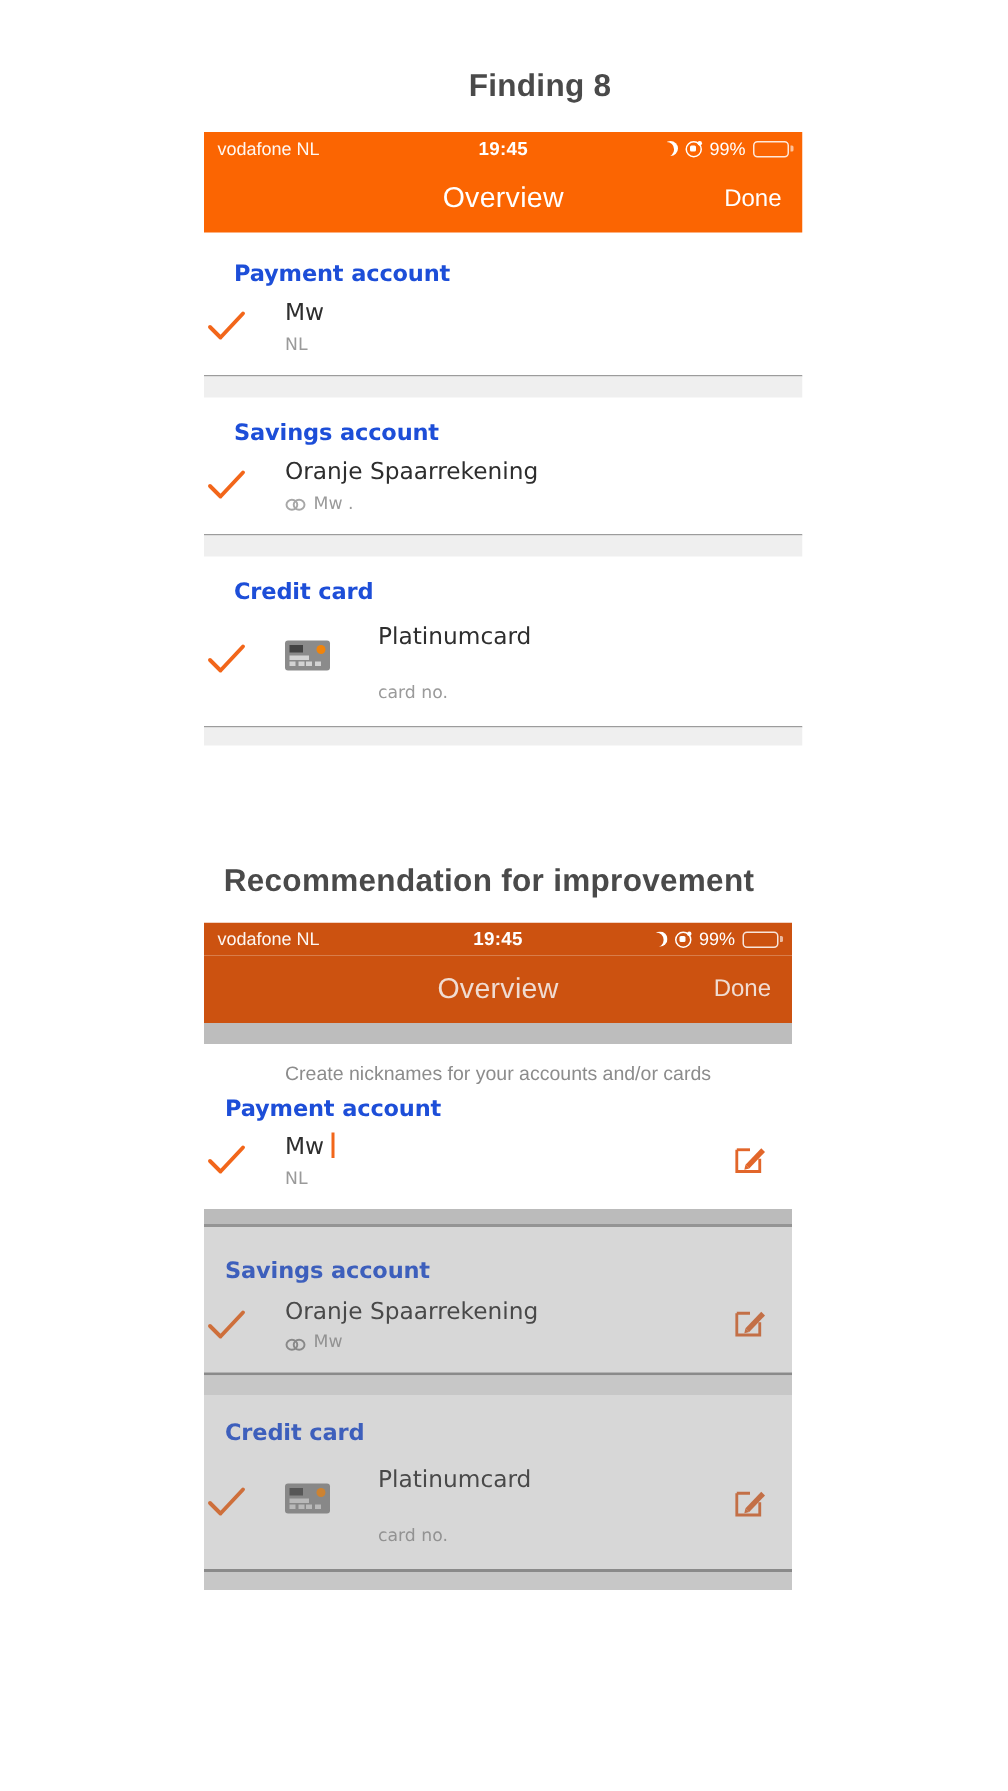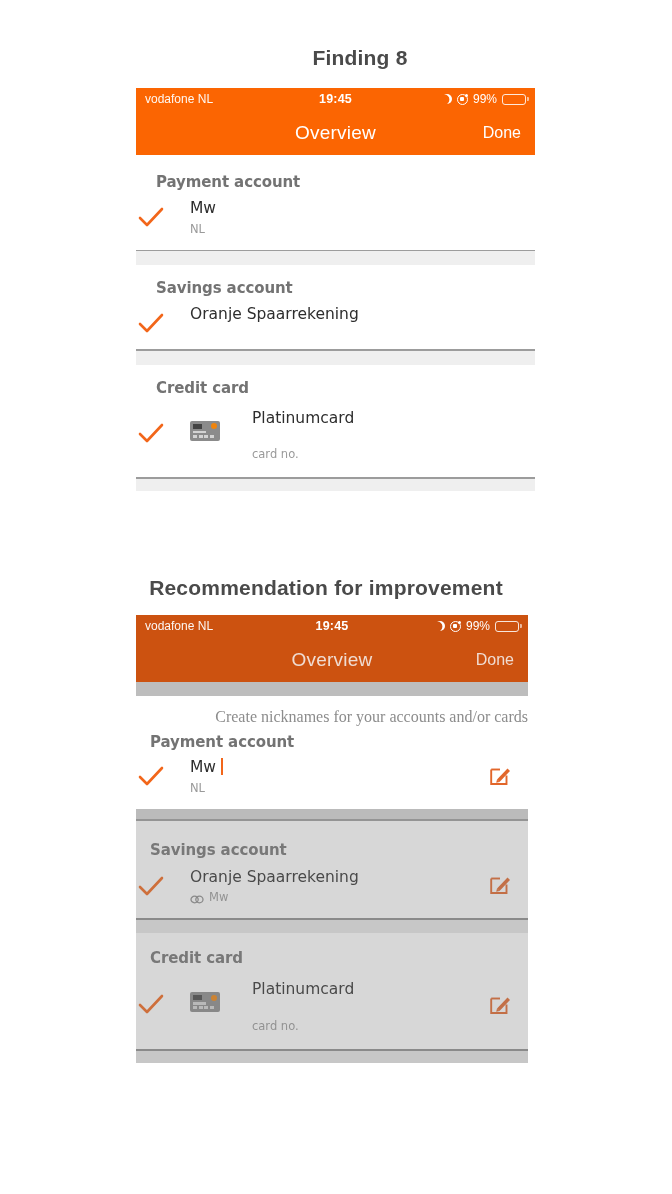--- a/index.html
+++ b/index.html
@@ -99,21 +99,21 @@
     color: #ffffff; font-size: 19px; font-weight: normal;
     font-family: "Liberation Sans", sans-serif; letter-spacing: 0.2px;
   }
   .nav-done {
     position: absolute; right: 14px; top: 50%; transform: translateY(-50%);
     color: #ffffff; font-size: 16px; font-family: "Liberation Sans", sans-serif;
   }
 
   
   .group-title {
-    color: #737373; font-weight: bold; font-size: 15px;
+    color: #1d4ed8; font-weight: bold; font-size: 15px;
     font-family: "DejaVu Sans", sans-serif;
     letter-spacing: -0.1px;
   }
   .row {
     display: flex; align-items: flex-start; position: relative; gap: 24px;
   }
   .check {
     width: 30px; flex: 0 0 30px; display: flex; justify-content: center;
     padding-top: 8px;
   }
@@ -215,20 +215,29 @@
   <div style="padding:14px 0 0 0;">
     <div class="group-title" style="padding-left:20px;">Savings account</div>
     <div class="row" style="padding:8px 16px 14px 0;">
       <div class="check">
         <svg width="26" height="22" viewBox="0 0 26 22">
             <path d="M2 11 L9 18 L24 2" fill="none" stroke="#f2661a" stroke-width="2.6" stroke-linecap="round" stroke-linejoin="round"></path>
           </svg>
       </div>
       <div class="row-main">
         <div class="row-name">Oranje Spaarrekening</div>
+        <div class="row-sub">
+          <span class="chain-icon">
+            <svg width="14" height="9" viewBox="0 0 14 9">
+                <ellipse cx="4.6" cy="4.5" rx="3.6" ry="3.3" fill="none" stroke="#a8a8a8" stroke-width="1.3"></ellipse>
+                <ellipse cx="9.4" cy="4.5" rx="3.6" ry="3.3" fill="none" stroke="#a8a8a8" stroke-width="1.3"></ellipse>
+              </svg>
+          </span>
+          <span>Mw .</span>
+        </div>
       </div>
     </div>
   </div>
   <div class="divider-strong"></div>
   <div class="band" style="height:14px;"></div>
 
   <div style="padding:14px 0 0 0;">
     <div class="group-title" style="padding-left:20px;">Credit card</div>
     <div class="row" style="padding:12px 16px 16px 0;">
       <div class="check" style="padding-top:14px;">
@@ -288,21 +297,21 @@
   </div>
 
   <div class="navbar" style="background:#cc5210;">
     <span class="nav-title" style="color:#f0dcd2;">Overview</span>
     <span class="nav-done" style="color:#f0dcd2;">Done</span>
   </div>
 
   <div style="height:14px;background:#bdbdbd;"></div>
 
   <div style="background:#ffffff;padding:12px 0 0 0;">
-    <div style="text-align:right;color:#8c8c8c;font-size:16px;font-family:Liberation Serif, serif;">Create nicknames for your accounts and/or cards</div>
+    <div style="text-align:center;color:#8c8c8c;font-size:13px;font-family:Liberation Sans, sans-serif;">Create nicknames for your accounts and/or cards</div>
     <div class="group-title" style="padding-left:14px;margin-top:7px;">Payment account</div>
     <div class="row" style="padding:7px 16px 14px 0;align-items:flex-start;">
       <div class="check">
         <svg width="26" height="22" viewBox="0 0 26 22">
             <path d="M2 11 L9 18 L24 2" fill="none" stroke="#f2661a" stroke-width="2.6" stroke-linecap="round" stroke-linejoin="round"></path>
           </svg>
       </div>
       <div class="row-main">
         <div class="row-name"><span>Mw</span><span class="caret"></span></div>
         <div class="row-sub">

